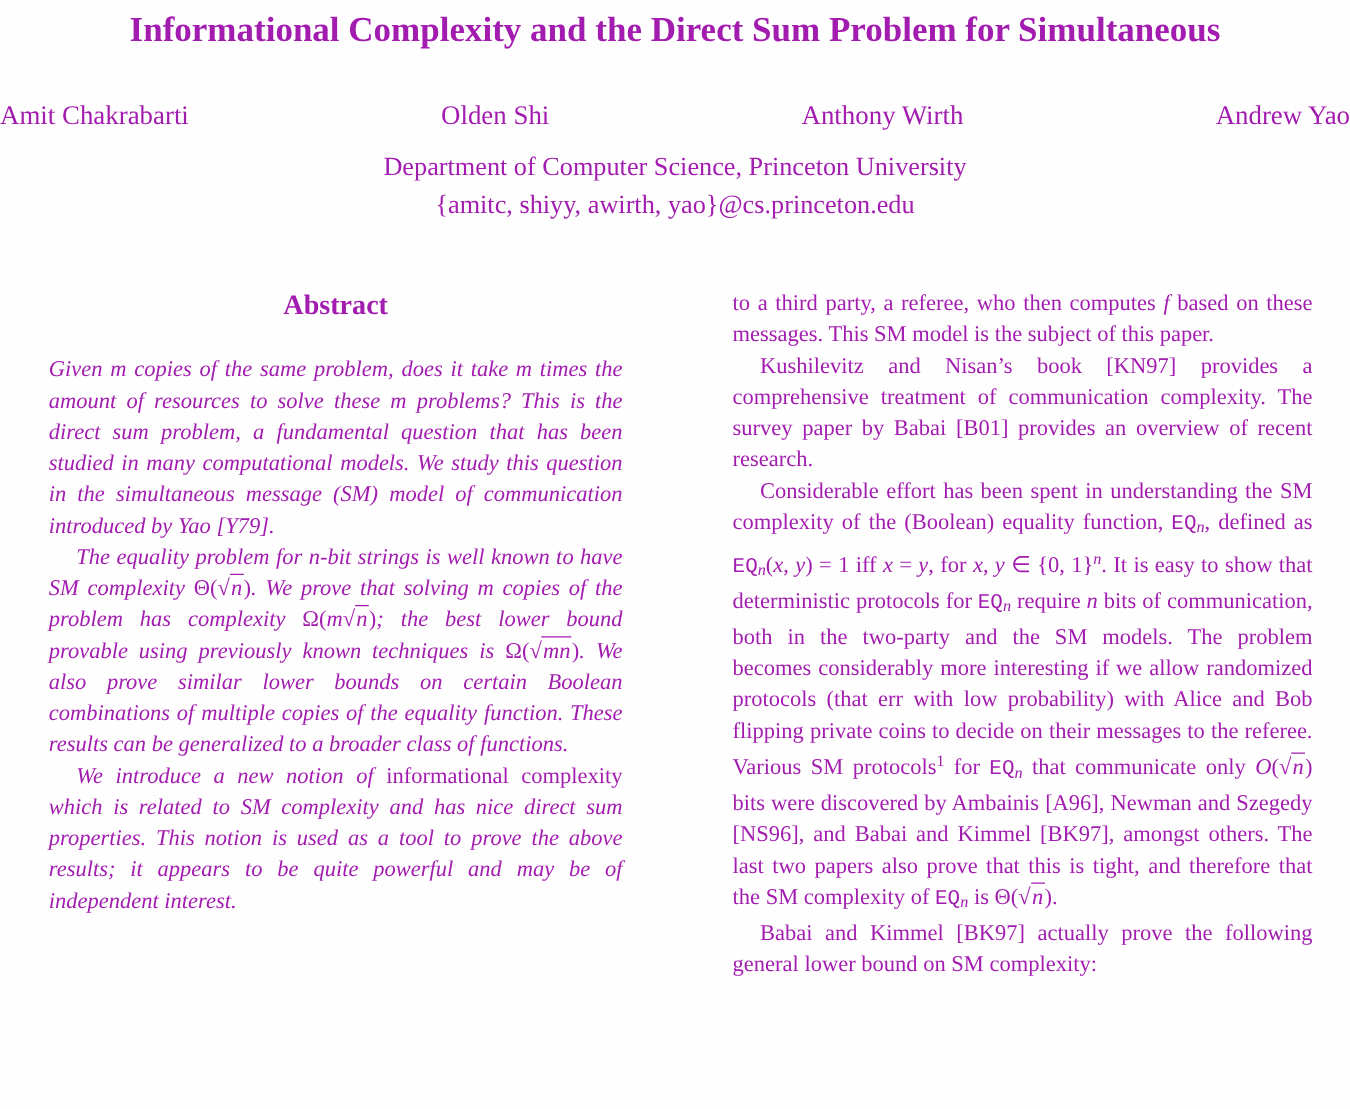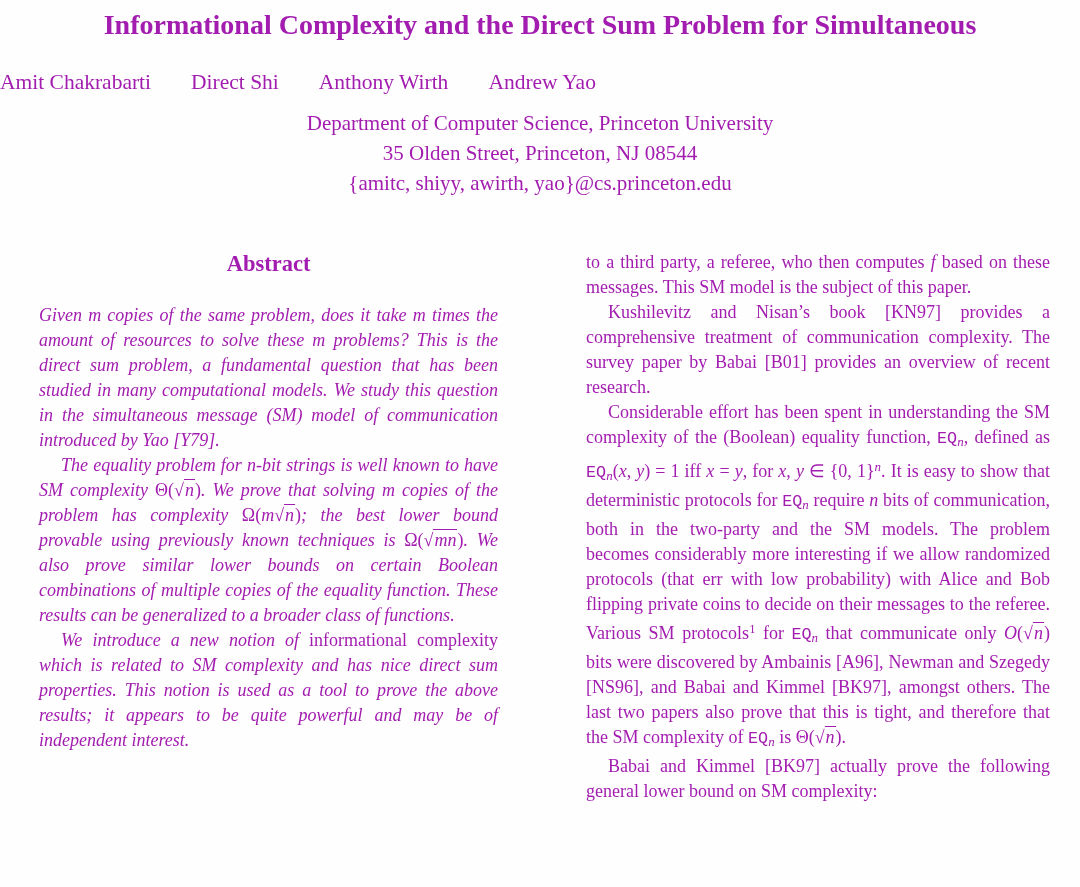--- a/index.html
+++ b/index.html
@@ -24,24 +24,24 @@
     font-size: 28px;
     line-height: 38px;
   }
   .title-star {
     font-size: 0.66em;
     vertical-align: 0.55em;
     font-weight: bold;
   }
   .authors {
     display: flex;
-    justify-content: flex-start;
+    justify-content: space-between;
     column-gap: 38px;
     font-size: 21.5px;
-    margin-top: 26px;
+    margin-top: 36px;
     gap: 40px;
   }
   .affiliation {
     text-align: center;
     font-size: 21px;
     line-height: 30px;
     margin-top: 13px;
   }
   .columns {
     display: flex;
@@ -81,28 +81,27 @@
 <div class="page">
 
   <div class="title-block">
     <div>
       <span>Informational Complexity and the Direct Sum Problem for Simultaneous</span>
     </div>
   </div>
 
   <div class="authors">
       <span>Amit Chakrabarti</span>
-      <span>Direct Shi</span>
+      <span>Olden Shi</span>
       <span>Anthony Wirth</span>
       <span>Andrew Yao</span>
     </div>
 
   <div class="affiliation">
       <div>Department of Computer Science, Princeton University</div>
-      <div>35 Olden Street, Princeton, NJ 08544</div>
       <div>{amitc, shiyy, awirth, yao}@cs.princeton.edu</div>
     </div>
 
   <div class="columns">
 
     <div class="col-left">
       <p class="abstract-heading">Abstract</p>
       <div class="abstract-body">
           <p class="par">Given m copies of the same problem, does it take m times the amount of resources to solve these m problems?  This is the direct sum problem, a fundamental question that has been studied in many computational models.  We study this question in the simultaneous message (SM) model of communication introduced by Yao [Y79].</p>
           <p class="par indent">The equality problem for n-bit strings is well known to have SM complexity <span class="seg-rm">Θ(</span><span class="seg-sqrt"><span class="rad">√</span><span class="arg">n</span></span><span class="seg-rm">)</span>.  We prove that solving m copies of the problem has complexity <span class="seg-rm">Ω(</span><span>m</span><span class="seg-sqrt"><span class="rad">√</span><span class="arg">n</span></span><span class="seg-rm">)</span>; the best lower bound provable using previously known techniques is <span class="seg-rm">Ω(</span><span class="seg-sqrt"><span class="rad">√</span><span class="arg">mn</span></span><span class="seg-rm">)</span>.  We also prove similar lower bounds on certain Boolean combinations of multiple copies of the equality function.  These results can be generalized to a broader class of functions.</p>

